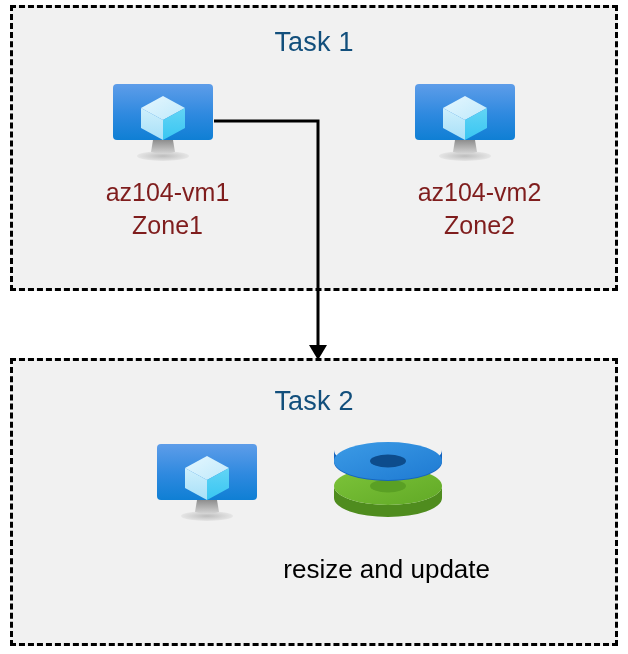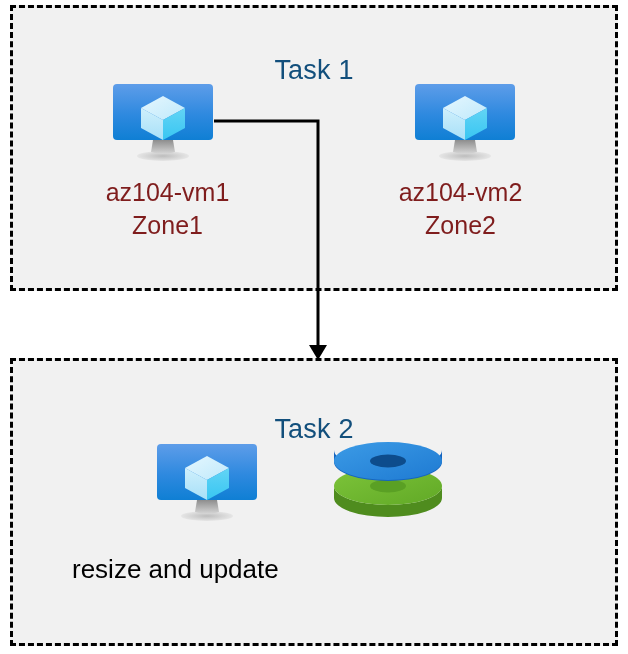--- a/index.html
+++ b/index.html
@@ -31,44 +31,43 @@
   .task-title {
     position: absolute;
     width: 100%;
     text-align: center;
     color: #124F7C;
     font-size: 27px;
     font-family: "Liberation Sans", sans-serif;
     letter-spacing: 0.2px;
     line-height: 1;
     user-select: none;
-    margin-top: 28px;
   }
   #task1-title { top: 29px; }
   #task2-title { top: 388px; }
 
   
   .node-label {
     position: absolute;
     text-align: center;
     color: #7f1d1d;
     font-size: 25px;
     line-height: 1.32;
     font-family: "Liberation Sans", sans-serif;
     white-space: pre-line;
     user-select: none;
   }
   #vm1-label { left: 45px;  top: 176px; width: 245px; }
-  #vm2-label { left: 338px; top: 176px; width: 245px; }
+  #vm2-label { left: 357px; top: 176px; width: 245px; }
   #task2-caption {
     position: absolute;
-    left: 72px;
+    left: 90px;
     top: 554px;
     width: 400px;
-    text-align: left;
+    text-align: right;
     color: #000000;
     font-size: 26px;
     font-family: "Liberation Sans", sans-serif;
     user-select: none;
   }
 
   
   .vm-icon  { position: absolute; }
   #vm1-icon { left: 108px; top: 82px;  width: 110px; height: 80px; }
   #vm2-icon { left: 410px; top: 82px;  width: 110px; height: 80px; }

